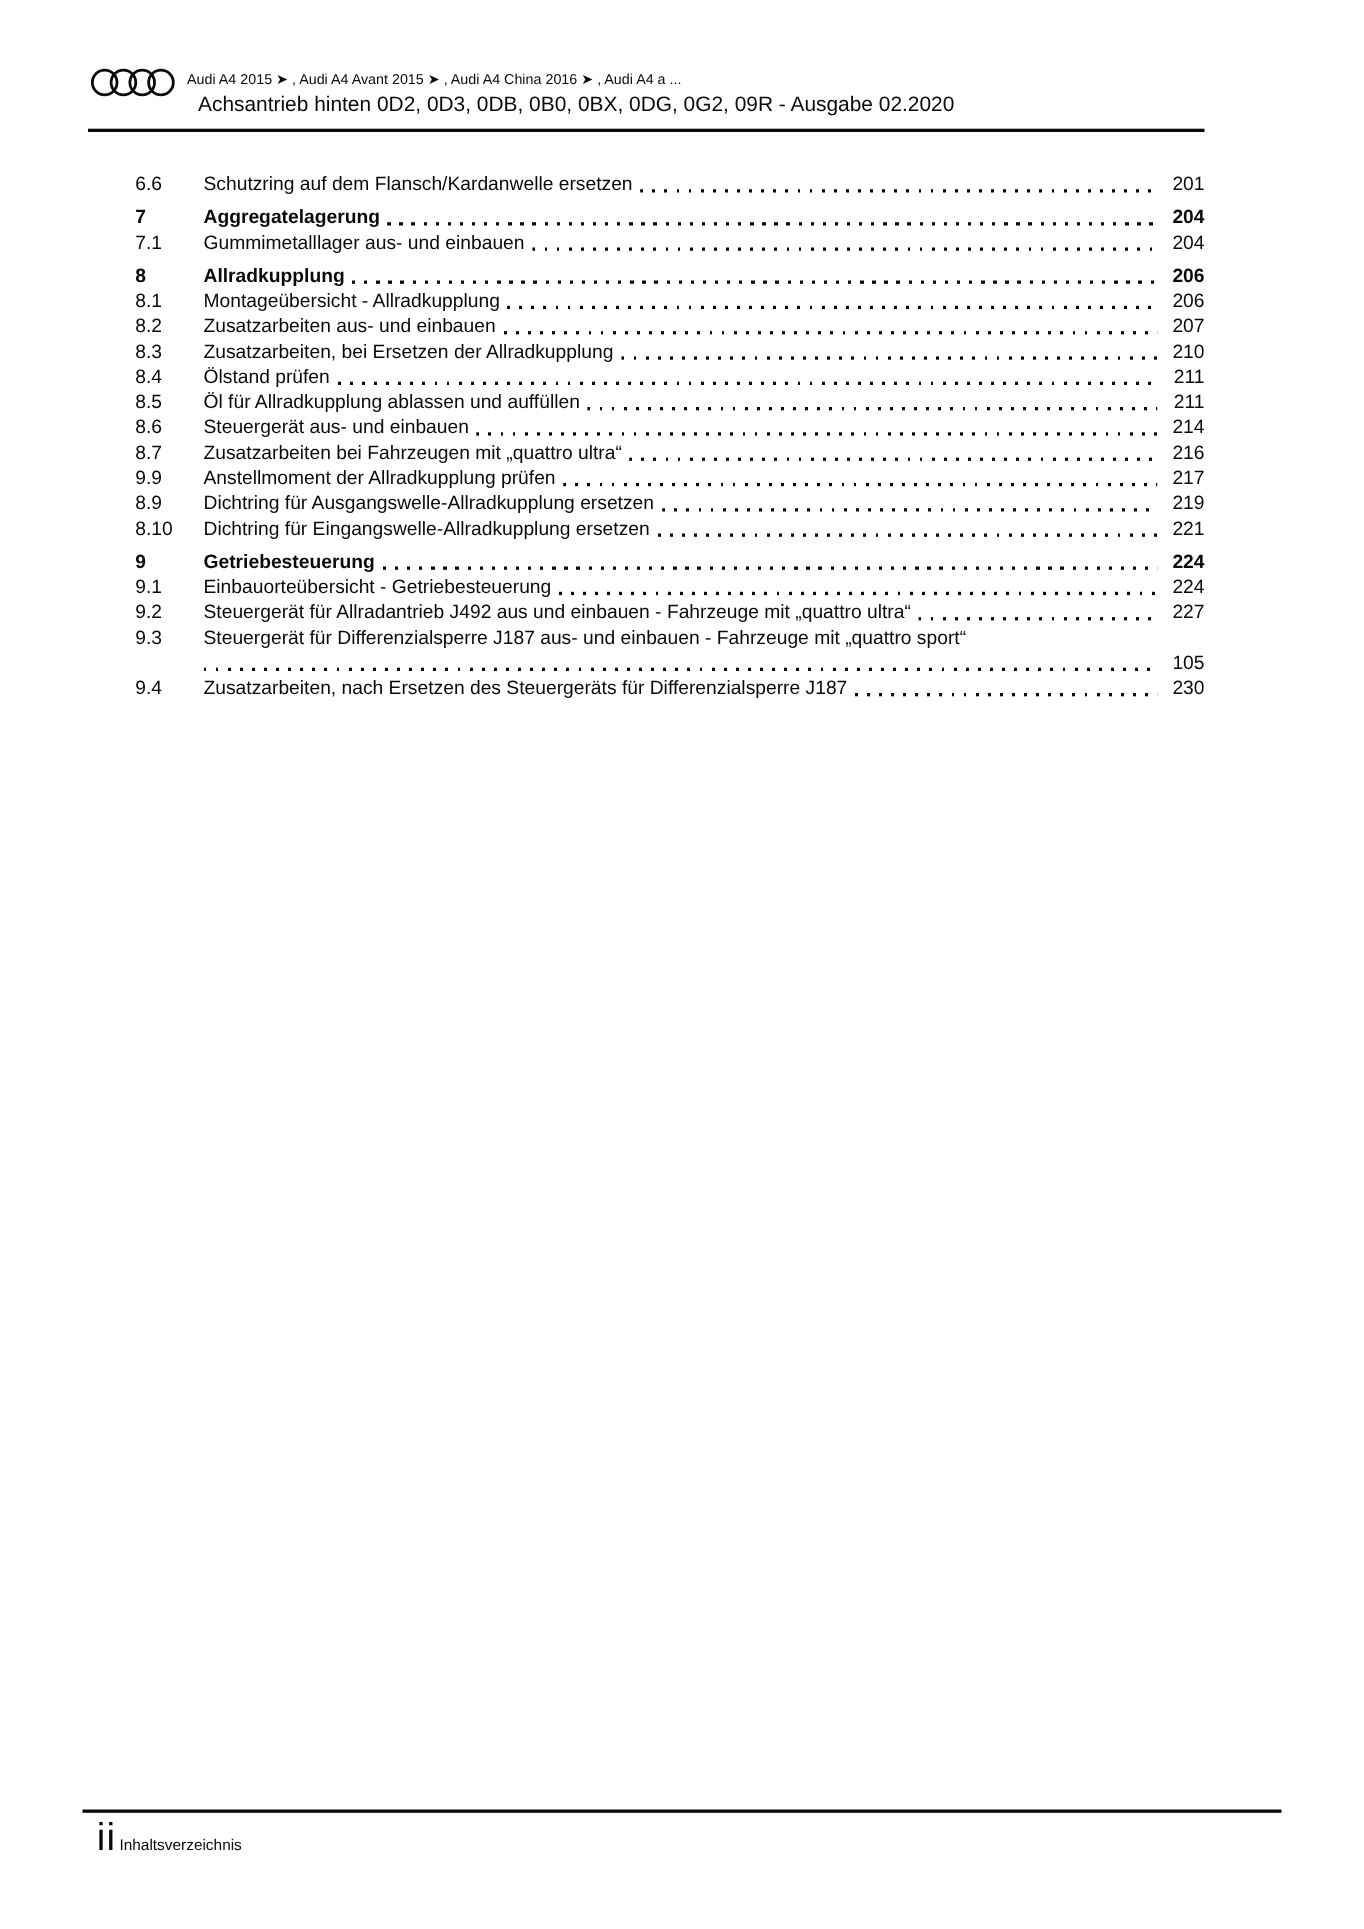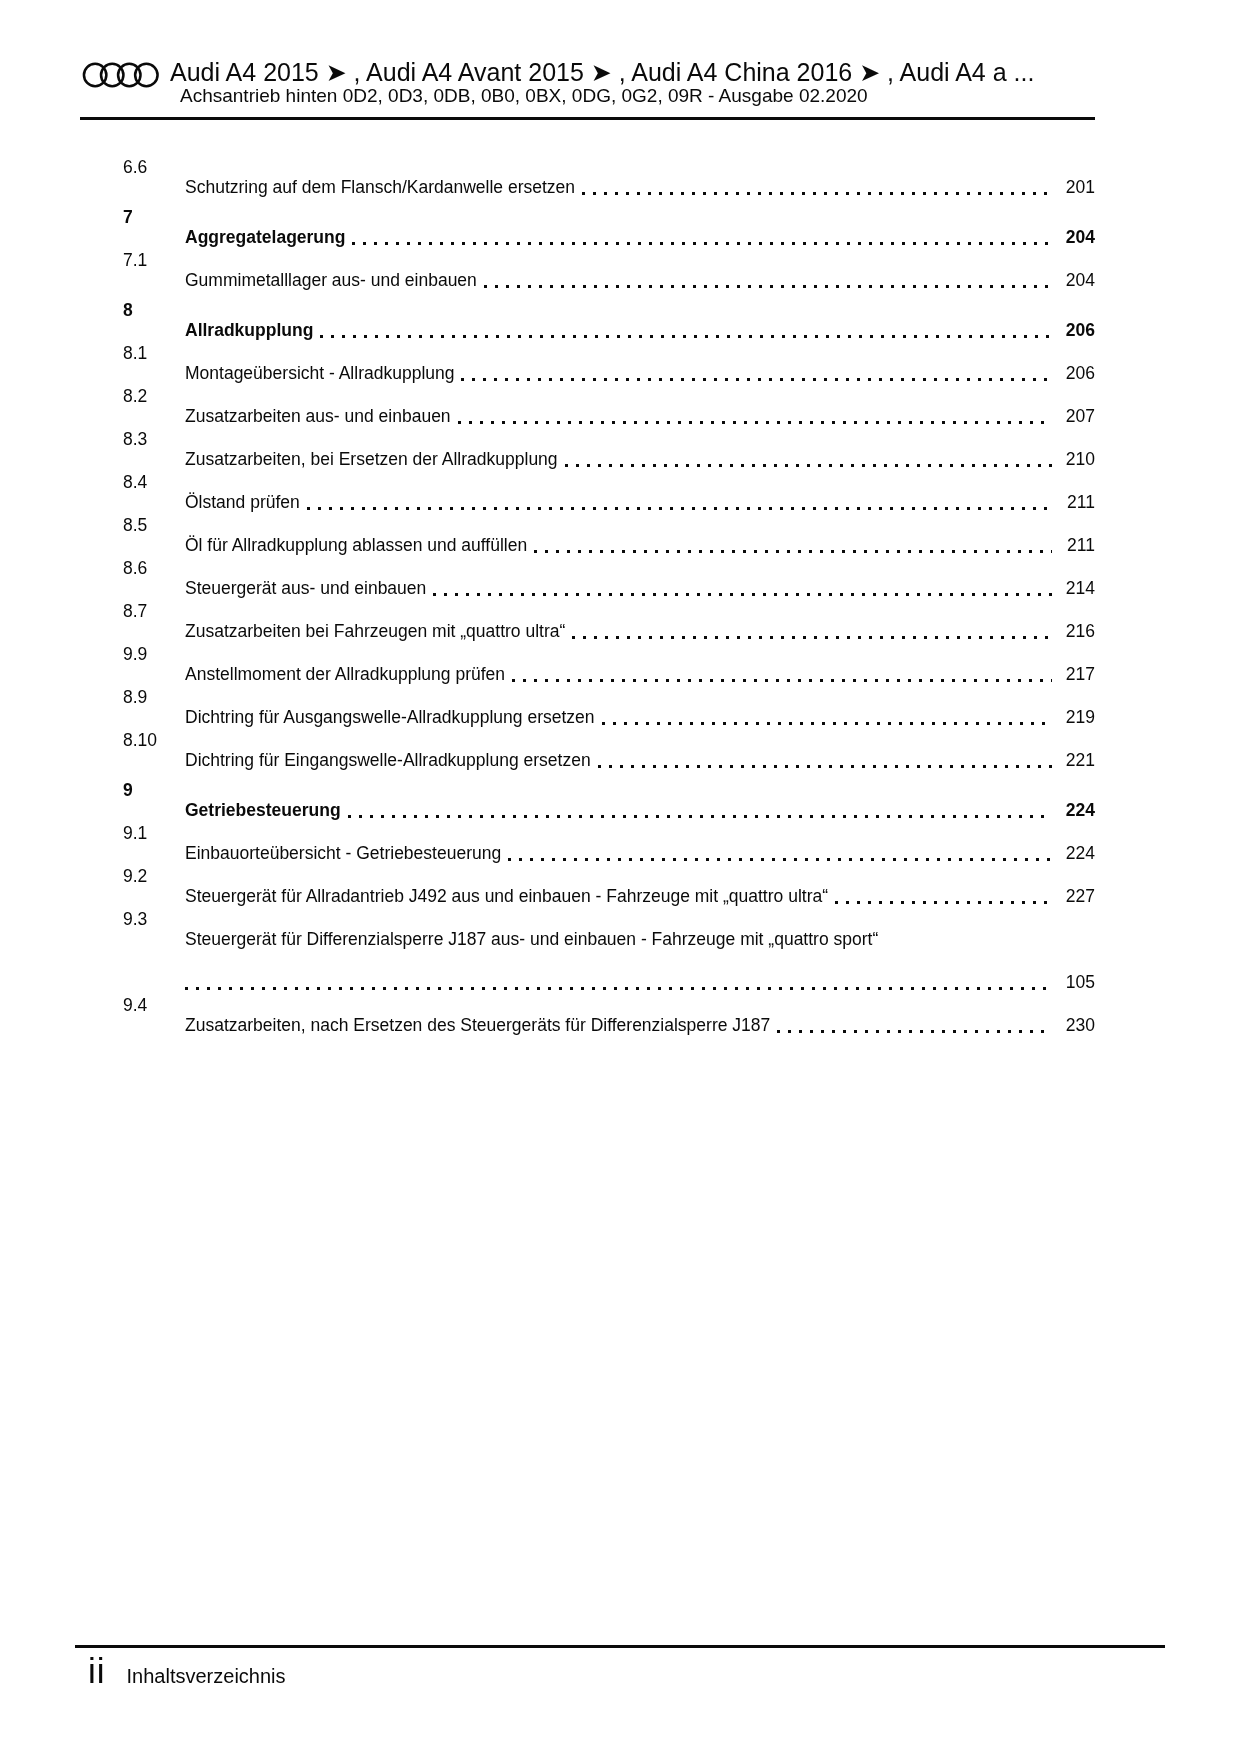--- a/index.html
+++ b/index.html
@@ -22,21 +22,21 @@
   .header { position: relative; padding-top: 60px; }
   .header-logo {
     position: absolute;
     left: 2px;
     top: 61px;
     width: 78px;
     height: 28px;
   }
   .header-line1 {
     margin-left: 90px;
-    font-size: 25px;
+    font-size: 13px;
     line-height: 24px;
     white-space: nowrap;
   }
   .header-line2 {
     margin-left: 100px;
     font-size: 19px;
     line-height: 24px;
     white-space: nowrap;
   }
   .header-rule {
@@ -50,21 +50,21 @@
     margin-top: 36px;
     margin-left: 43px;
   }
   .toc-row {
     display: flex;
     font-size: 17.5px;
     line-height: 23px;
   }
   .toc-row.bold { font-weight: bold; margin-top: 7px; }
   .toc-num { flex: none; width: 62px; }
-  .toc-body { flex: 1 1 auto; display: flex; min-width: 0; margin-top: 20px; }
+  .toc-body { flex: 1 1 auto; display: flex; min-width: 0; }
   .toc-title { padding-right: 7px; }
   .toc-title.grow { flex: 1 1 auto; }
   .toc-leader {
     flex: 1 1 auto;
     min-width: 14px;
     align-self: flex-end;
     height: 2.6px;
     margin-bottom: 4px;
     background-image: repeating-linear-gradient(to right, #0a0a0a 0, #0a0a0a 2.6px, transparent 2.6px, transparent 11px);
   }
@@ -93,22 +93,22 @@
     top: 1650px;
     display: flex;
     align-items: baseline;
   }
   .footer-pagenum {
     font-size: 35px;
     line-height: 42px;
     letter-spacing: 1px;
   }
   .footer-label {
-    font-size: 20px;
-    margin-left: 21px;
+    font-size: 14px;
+    margin-left: 3px;
   }
 </style>
 </head>
 <body>
 
 <div class="page">
 
   <div class="header">
     <svg class="header-logo" viewBox="0 0 80 28" fill="none" xmlns="http://www.w3.org/2000/svg">
       <circle cx="13.5" cy="14" r="11.5" stroke="#0a0a0a" stroke-width="2.6"></circle>

